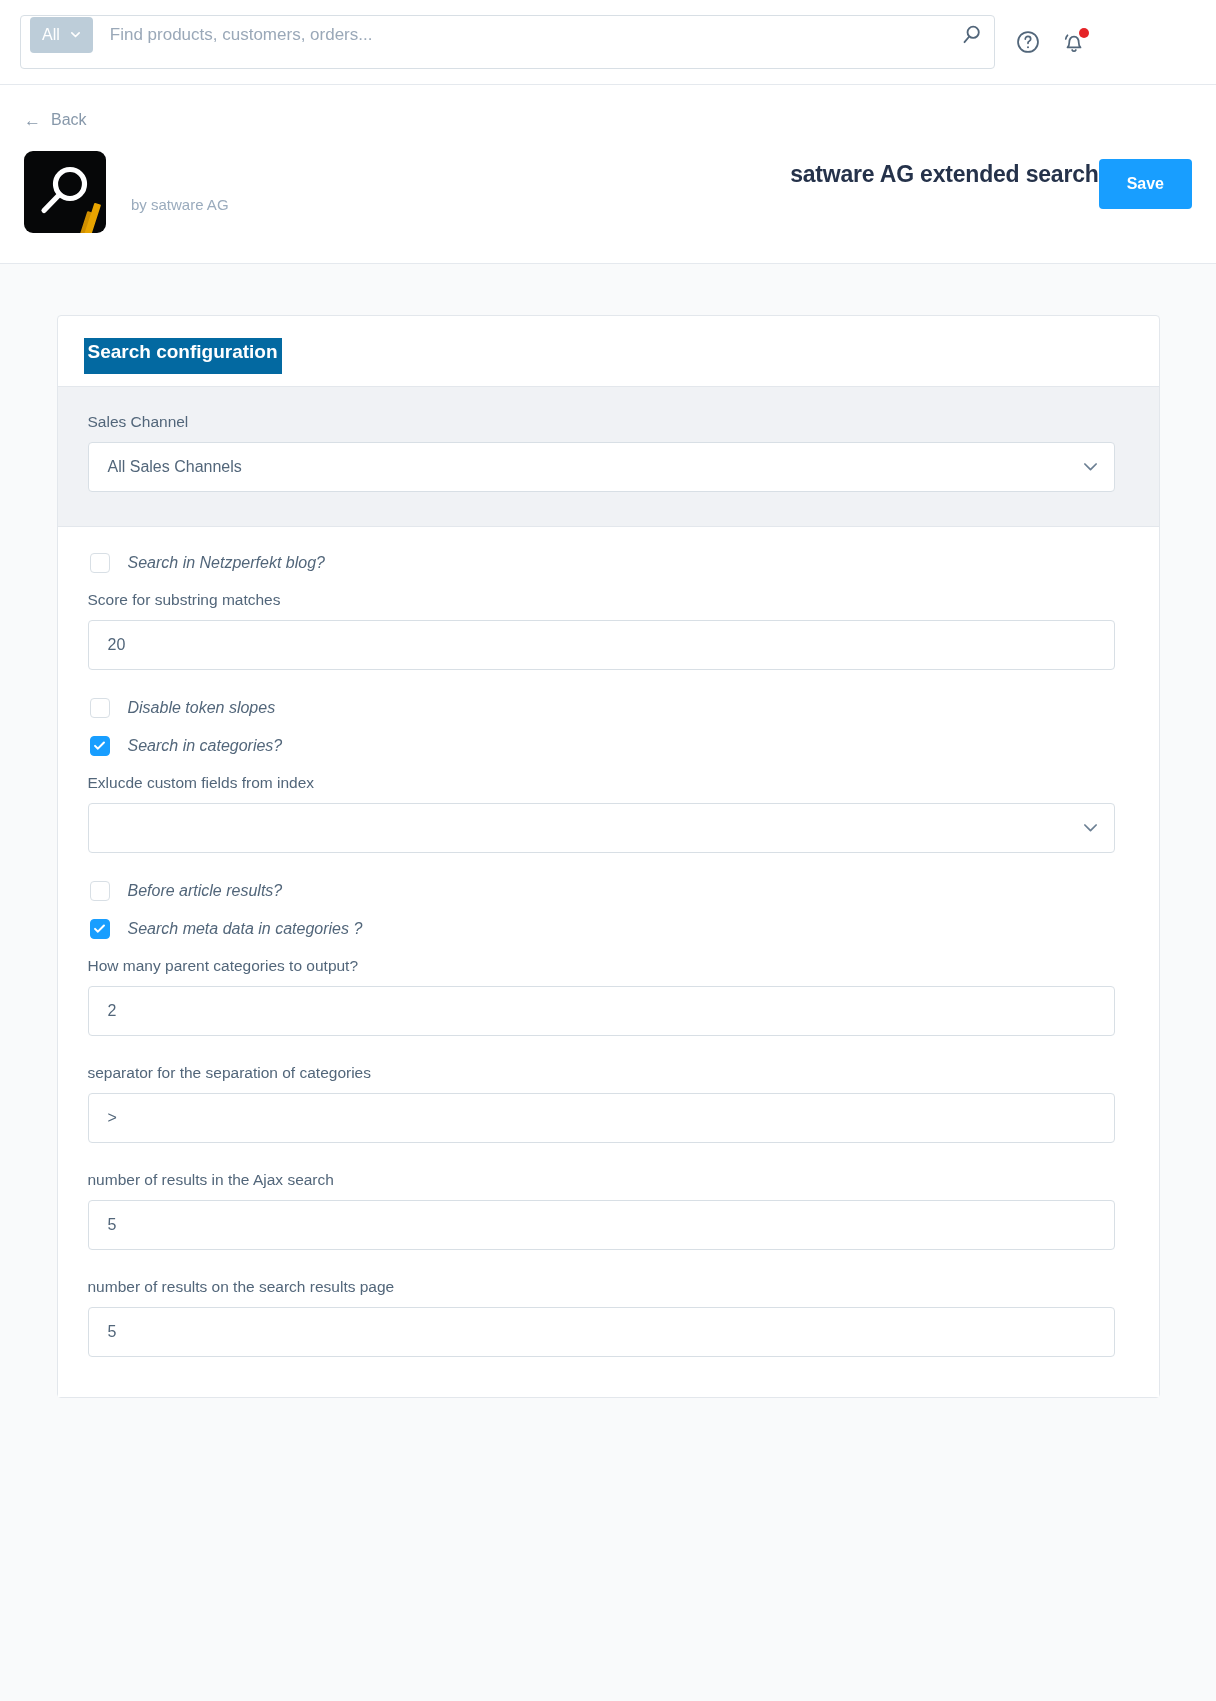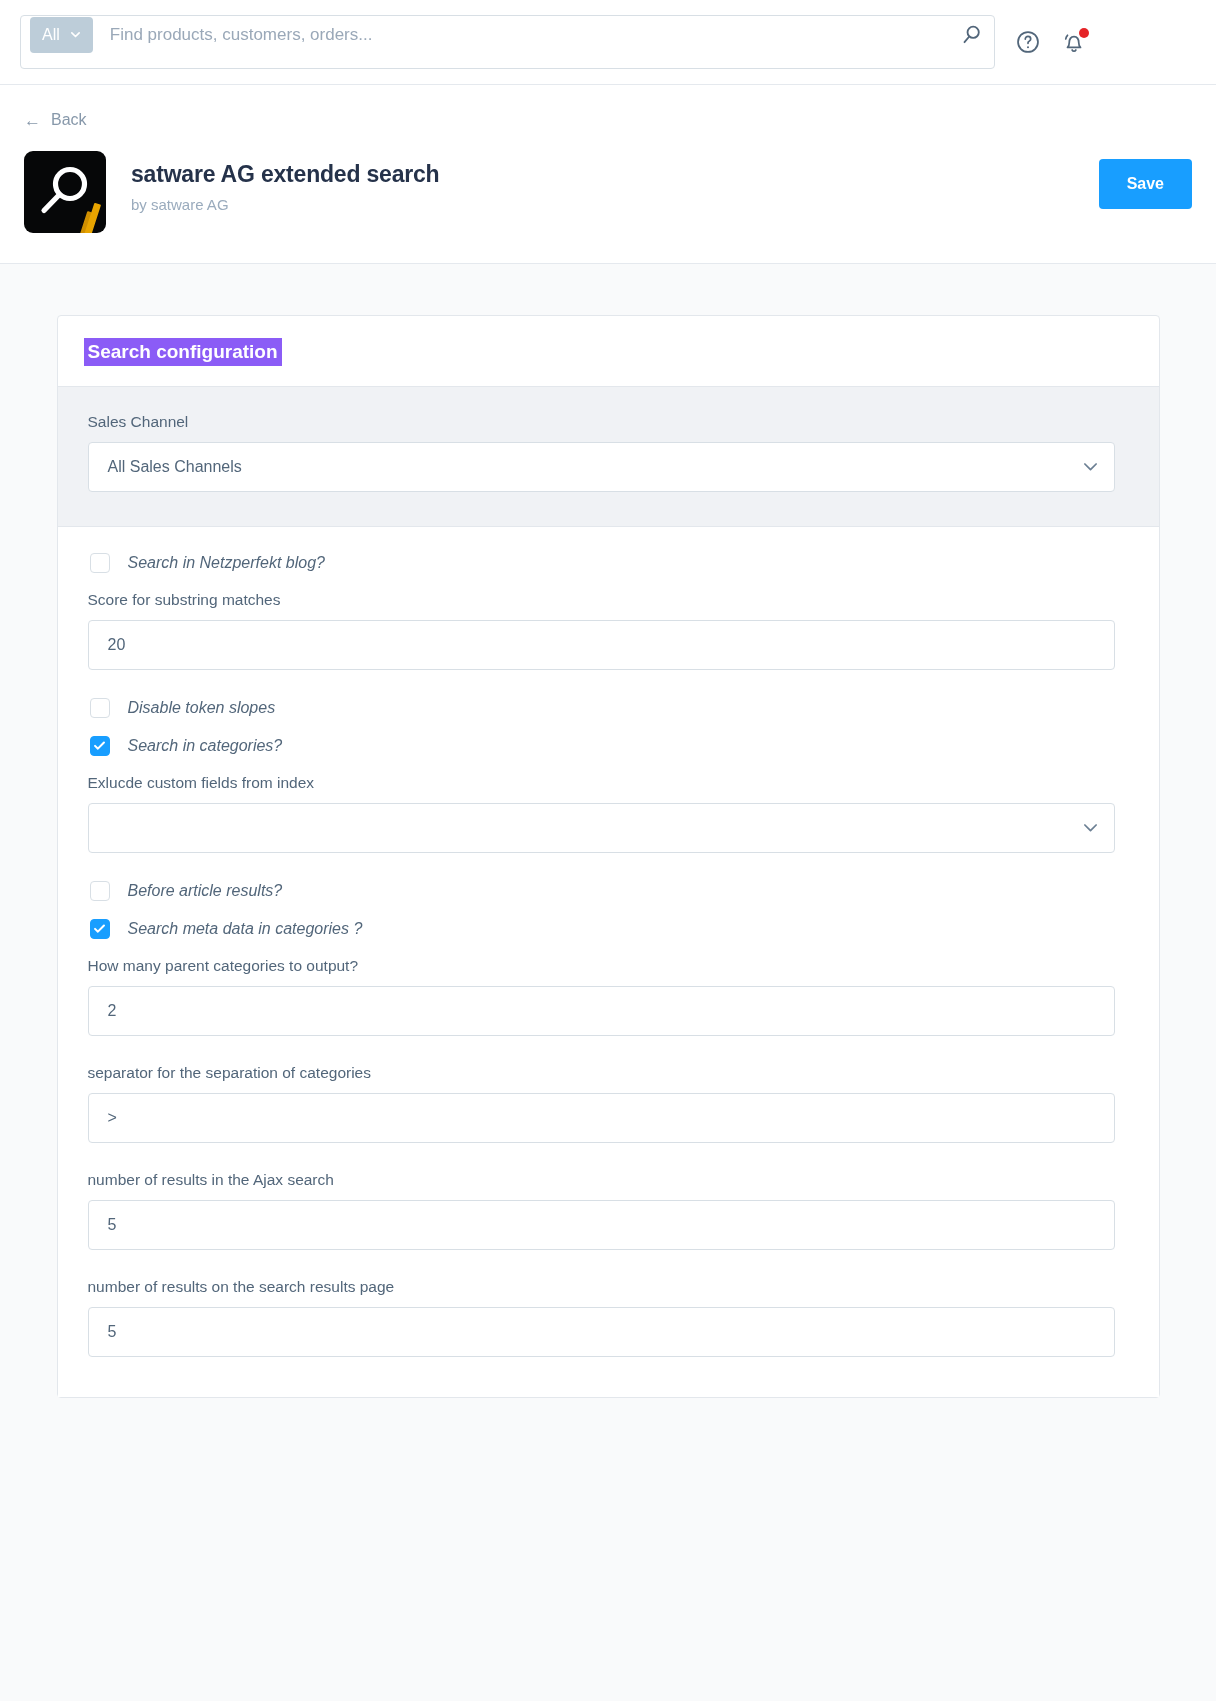--- a/index.html
+++ b/index.html
@@ -76,42 +76,42 @@
     transform:rotate(18deg); border-radius:1px;
   }
   .plugin-icon .stripe2{
     position:absolute; right:18px; bottom:-6px;
     width:5px; height:28px; background:#cf8f00;
     transform:rotate(18deg); border-radius:1px;
   }
   .titleblock{ margin-left:25px; padding-top:10px; flex:1 1 auto; }
   .plugin-title{
     font-size:23px; font-weight:bold; color:#25324a;
-    letter-spacing:-0.2px; margin:0 0 8px 0;
+    letter-spacing:-0.2px; margin:0 0 8px 0;text-align:right;
   }
   .plugin-author{ font-size:15px; color:#9aabbd; }
   .save-btn{
     flex:0 0 auto; margin-top:8px;
     background:#189eff; color:#fff; border:0;
     border-radius:4px; height:50px; padding:0 28px;
     font-size:16px; font-weight:bold; cursor:pointer;
     font-family:"Liberation Sans", sans-serif;
   }
 
   
   .page{ padding:51px 10px 0 10px; }
   .card{
     background:#ffffff; border:1px solid #e3e7ec;
     border-radius:4px; width:1103px; margin:0 auto;
   }
   .card-head{ padding:24px 26px 22px 26px; }
   .card-title{
     display:inline; font-size:19px; font-weight:bold;
-    background:#8b5cf6; color:#ffffff;
-    padding:3px 4px 4px 4px; line-height:1.25;
+    background:#0369a1; color:#ffffff;
+    padding:3px 4px 12px 4px; line-height:1.25;
     box-decoration-break:clone;
     text-align:center;
   }
   .sep{ height:1px; background:#e3e7ec; }
 
   .section-grey{ background:#f0f2f5; padding:26px 30px 34px 30px; }
   .section-white{ background:#ffffff; padding:26px 30px 40px 30px; }
 
   .field-label{
     font-size:15.5px; color:#52667a; margin-bottom:11px;

